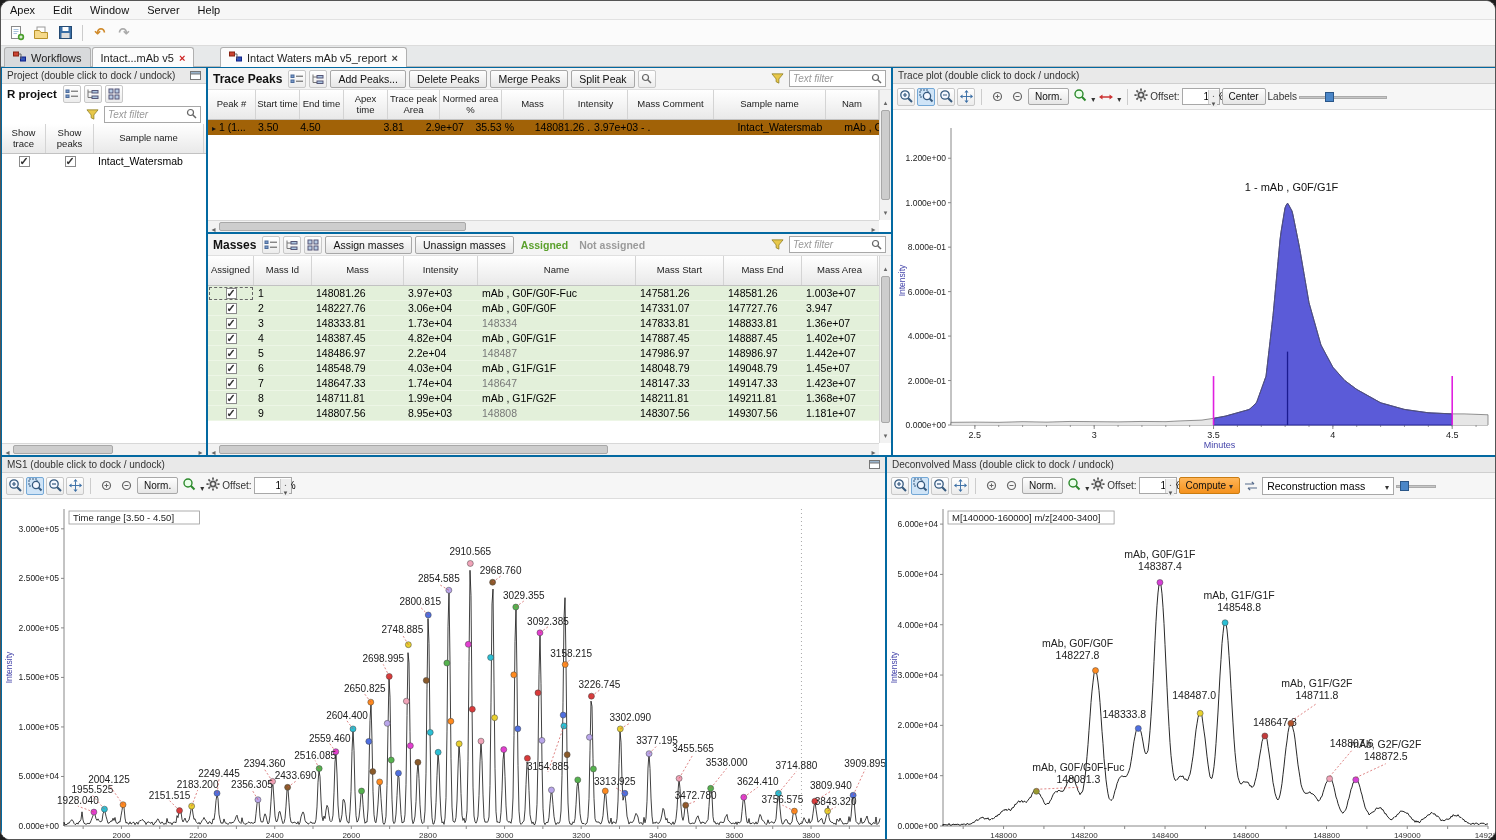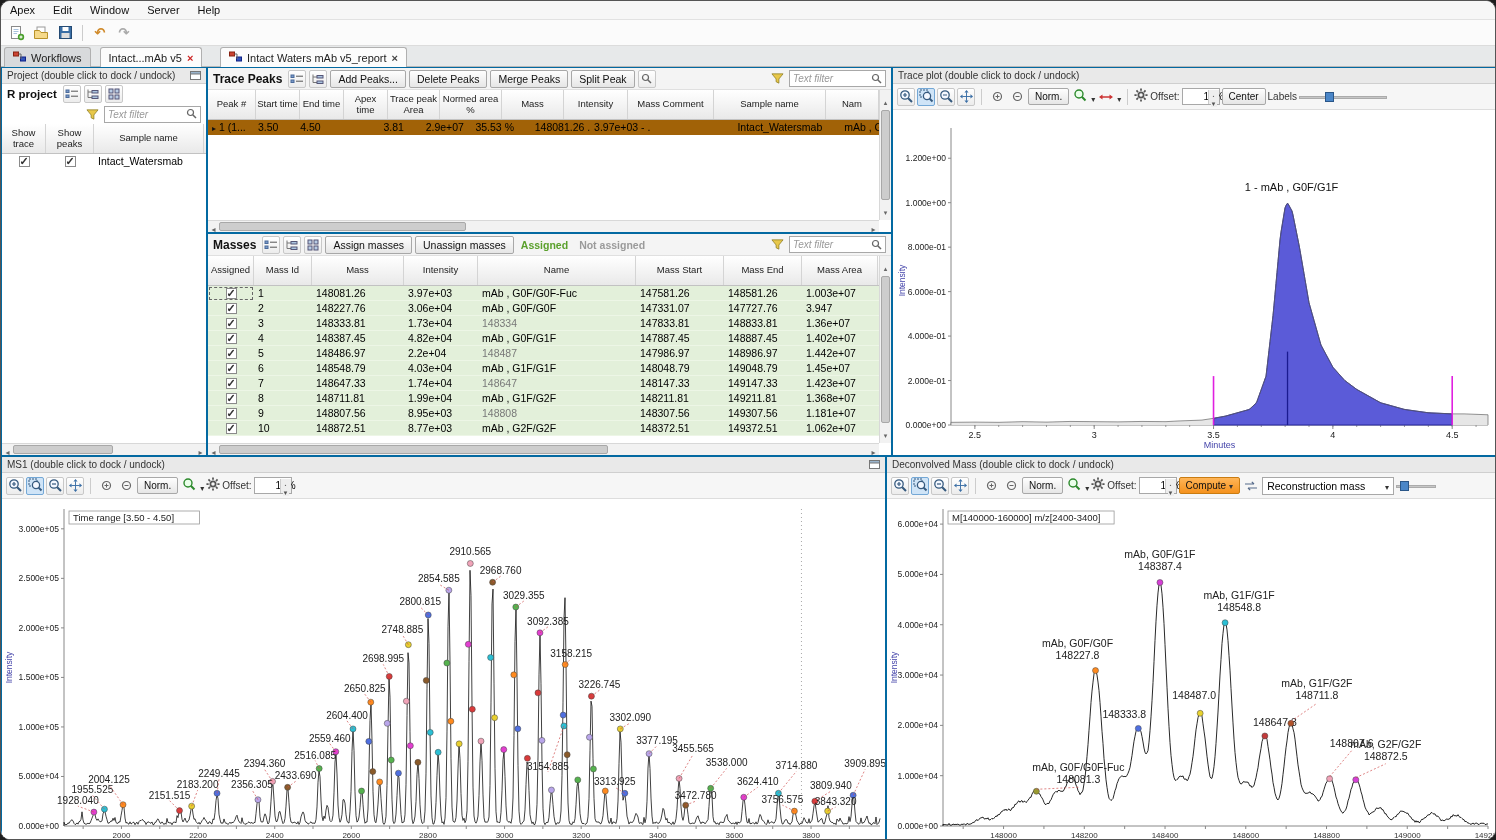--- a/index.html
+++ b/index.html
@@ -4,21 +4,21 @@
 <style>
 *{margin:0;padding:0;box-sizing:border-box}
 body{background:#1e1e1e;font-family:"Liberation Sans",sans-serif;display:flex;justify-content:center;padding:0}
 .app{position:relative;width:1496px;height:840px;background:#f0f0f0;border-radius:10px;overflow:hidden;border:1px solid #555}
 .menubar{position:absolute;left:0;top:0;right:0;height:19px;background:#f7f7f7;border-bottom:1px solid #e2e2e2;display:flex;align-items:center;font-size:11px;color:#111;z-index:5}
 .menubar span{padding:2px 9px;cursor:default}
 .toolbar{position:absolute;left:0;top:19px;right:0;height:26px;background:#fbfbfb;border-bottom:1px solid #dcdcdc;display:flex;align-items:center;padding-left:5px;gap:2px;z-index:5}
 .tbtn{width:22px;height:22px;display:flex;align-items:center;justify-content:center;border:1px solid transparent;border-radius:2px}
 .vsep{width:1px;height:16px;background:#ccc;margin:0 4px}
 .tabbar{position:absolute;left:0;top:45px;right:0;height:21px;background:#e7e9ea;border-bottom:1px solid #b8b8b8;z-index:5}
-.tabgroup{position:absolute;top:0;display:flex;gap:9px}
+.tabgroup{position:absolute;top:0;display:flex;gap:1px}
 .tab{height:20px;margin-top:1px;display:flex;align-items:center;gap:5px;padding:0 8px;font-size:11px;border:1px solid #b0b0b0;border-bottom:none;border-radius:3px 3px 0 0;background:#d8dadc;color:#222;white-space:nowrap}
 .tab.active{background:#fcfcfc}
 .panel{position:absolute;background:#fff;border:1px solid #0369a1}
 .phead{height:16px;background:#e9e9e9;border-bottom:1px solid #cfcfcf;font-size:10px;color:#333;display:flex;align-items:center;padding:0 5px}
 .phead .dockbtn{margin-left:auto;display:flex;align-items:center}
 .ttlrow{height:22px;display:flex;align-items:center;gap:3px;padding:0 5px;background:#f4f4f4;border-bottom:1px solid #e0e0e0}
 .bold-title{font-weight:bold;font-size:12px;color:#111;margin-right:3px}
 .btn{height:18px;padding:0 7px;font-size:10.5px;background:linear-gradient(#fefefe,#e6e6e6);border:1px solid #a8a8a8;border-radius:2px;color:#111;display:flex;align-items:center;gap:3px;white-space:nowrap}
 .btn.compute{background:linear-gradient(#ffb557,#f5921e);border-color:#c97c12}
 .iconbtn{width:18px;height:18px;display:flex;align-items:center;justify-content:center;border:1px solid #c8c8c8;border-radius:2px;background:linear-gradient(#fff,#ececec)}
@@ -451,32 +451,20 @@
           <div class="tcell center" style="width: 46px;">
             <span class="cb checked"></span>
           </div>
           <div class="tcell" style="width: 58px;">9</div>
           <div class="tcell" style="width: 92px;">148807.56</div>
           <div class="tcell" style="width: 74px;">8.95e+03</div>
           <div class="tcell grey" style="width: 158px;">148808</div>
           <div class="tcell" style="width: 88px;">148307.56</div>
           <div class="tcell" style="width: 78px;">149307.56</div>
           <div class="tcell" style="width: 76px;">1.181e+07</div>
-        </div>
-        <div class="trow green">
-          <div class="tcell center" style="width: 46px;">
-            <span class="cb checked"></span>
-          </div>
-          <div class="tcell" style="width: 58px;">10</div>
-          <div class="tcell" style="width: 92px;">148872.51</div>
-          <div class="tcell" style="width: 74px;">8.77e+03</div>
-          <div class="tcell" style="width: 158px;">mAb , G2F/G2F</div>
-          <div class="tcell" style="width: 88px;">148372.51</div>
-          <div class="tcell" style="width: 78px;">149372.51</div>
-          <div class="tcell" style="width: 76px;">1.062e+07</div>
         </div>
       </div>
     <div class="vscroll" style="top:22px;bottom:12px;right:0">
       <span><span style="font-size:7px;color:#666">▴</span></span>
       <div class="vthumb" style="flex:1;margin:1px 0"></div>
       <span><span style="font-size:7px;color:#666">▾</span></span>
     </div>
     <div class="hscroll" style="left:0;right:12px;bottom:0">
       <span class="sarrow"><span style="font-size:8px;color:#666">◂</span></span>
       <div class="strack">

